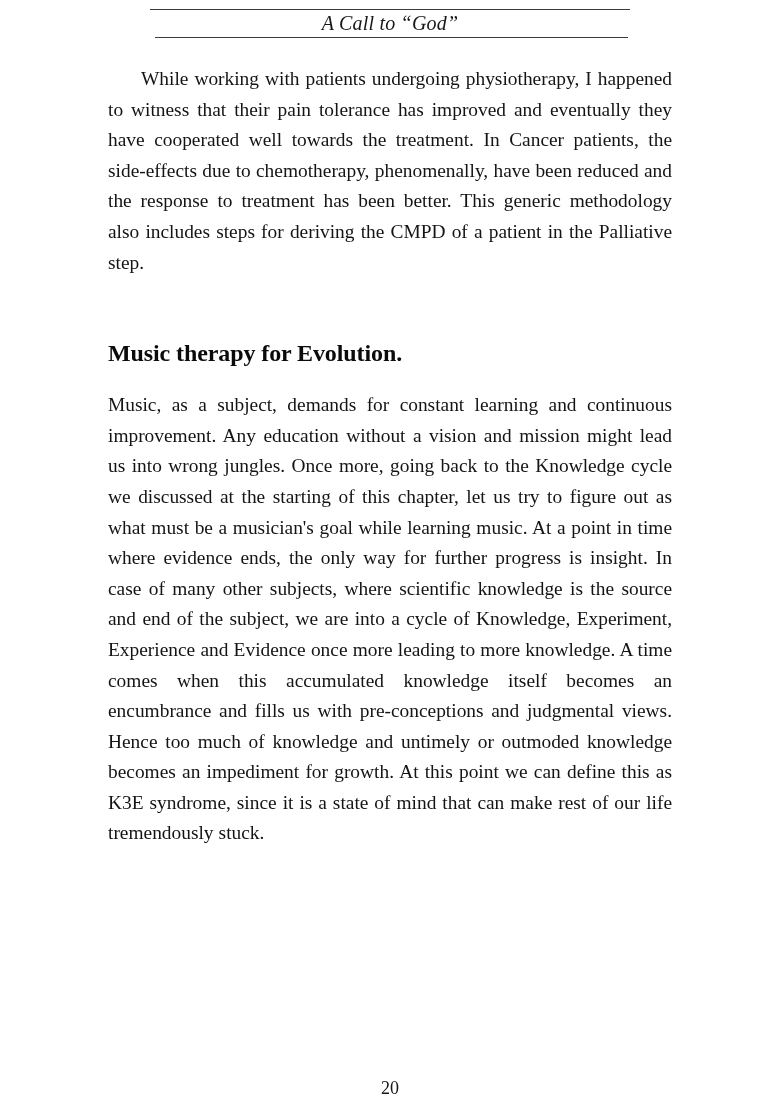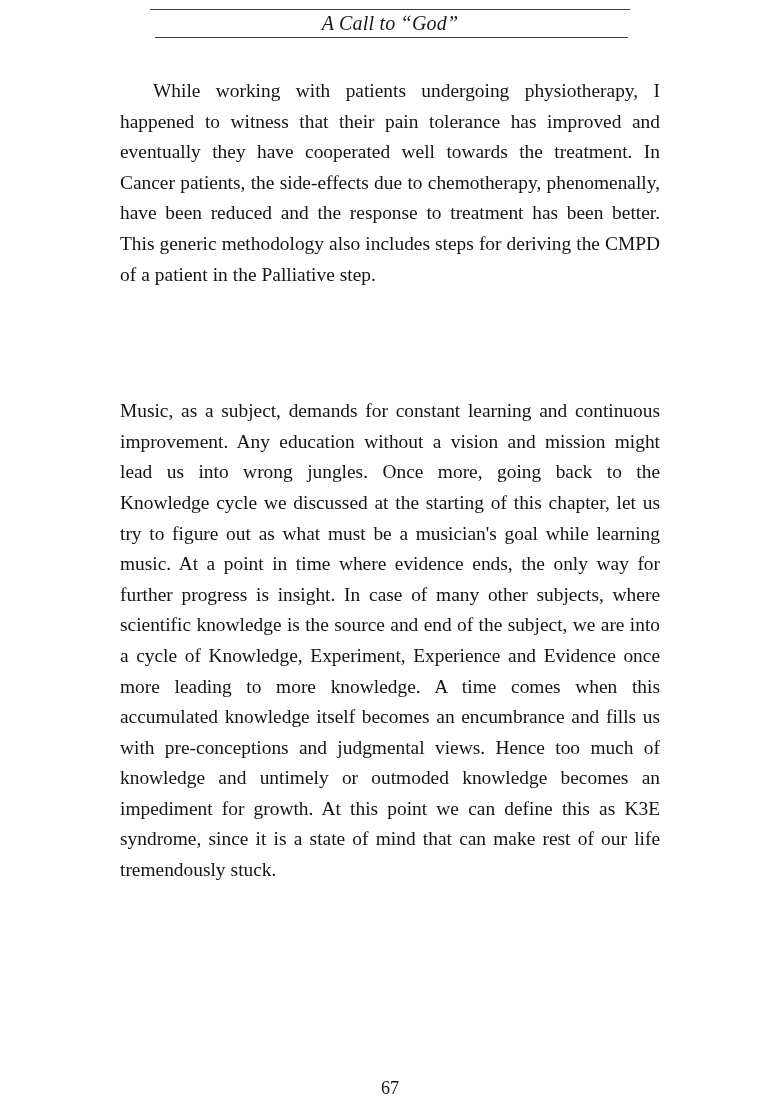--- a/index.html
+++ b/index.html
@@ -54,21 +54,21 @@
 
   
   .content {
     position: absolute;
     left: 108px;
     top: 64px;
     width: 564px;
   }
 
   p.body {
-    margin: 12px;
+    margin: 0;
     text-align: justify;
     text-justify: inter-word;
     font-size: 19.4px;
     line-height: 30.6px;
     color: #141414;
     word-spacing: 0.2px;
     hyphens: none;
   }
 
   p.body.indented {
@@ -112,25 +112,26 @@
     <div class="header-title">A Call to “God”</div>
     <div class="header-rule bottom"></div>
   </div>
 
   <div class="content">
 
     <p class="body indented">While working with patients undergoing physiotherapy, I happened to witness that their pain tolerance has improved and eventually they have cooperated well towards the treatment. In Cancer patients, the side-effects due to chemotherapy, phenomenally, have been reduced and the response to treatment has been better. This generic methodology also includes steps for deriving the CMPD of a patient in the Palliative step.</p>
 
     <div class="gap-before-heading"></div>
 
+    <h2 class="section-heading">Music therapy for Evolution.</h2>
 
     <div class="gap-after-heading"></div>
 
     <p class="body">Music, as a subject, demands for constant learning and continuous improvement. Any education without a vision and mission might lead us into wrong jungles. Once more, going back to the Knowledge cycle we discussed at the starting of this chapter, let us try to figure out as what must be a musician's goal while learning music. At a point in time where evidence ends, the only way for further progress is insight. In case of many other subjects, where scientific knowledge is the source and end of the subject, we are into a cycle of Knowledge, Experiment, Experience and Evidence once more leading to more knowledge. A time comes when this accumulated knowledge itself becomes an encumbrance and fills us with pre-conceptions and judgmental views. Hence too much of knowledge and untimely or outmoded knowledge becomes an impediment for growth. At this point we can define this as K3E syndrome, since it is a state of mind that can make rest of our life tremendously stuck.</p>
 
     <div class="gap-paragraph"></div>
 
 
   </div>
 
-  <div class="folio">67</div>
+  <div class="folio">20</div>
 
 </div>
 
 </body></html>

